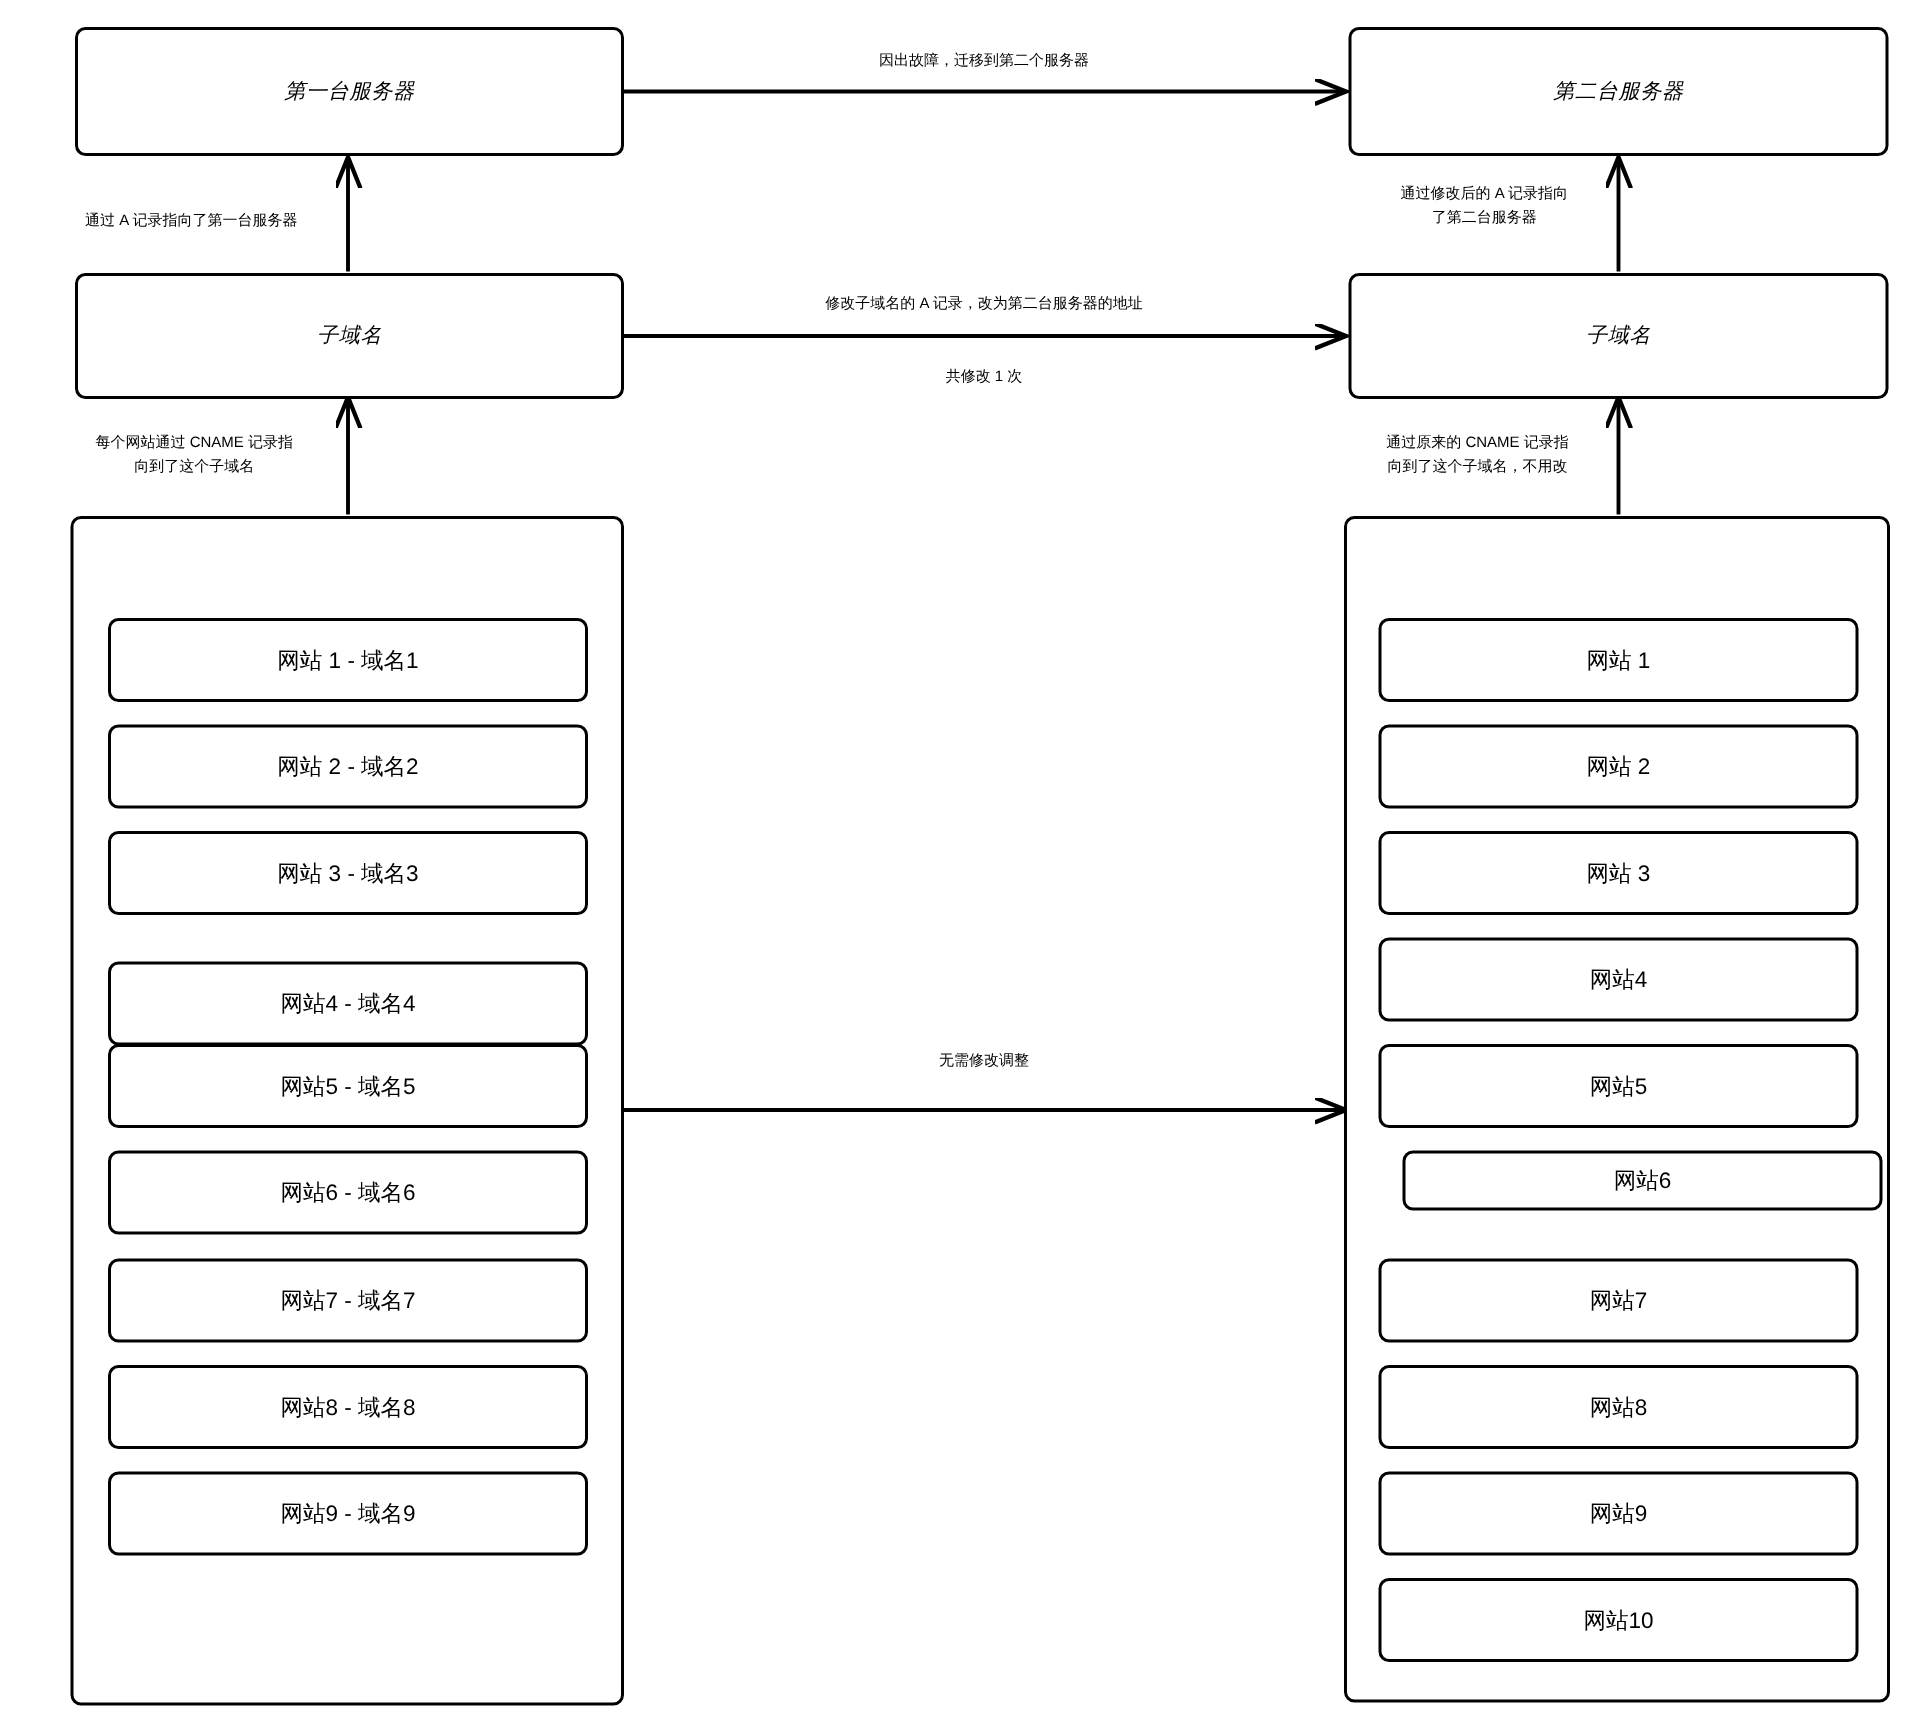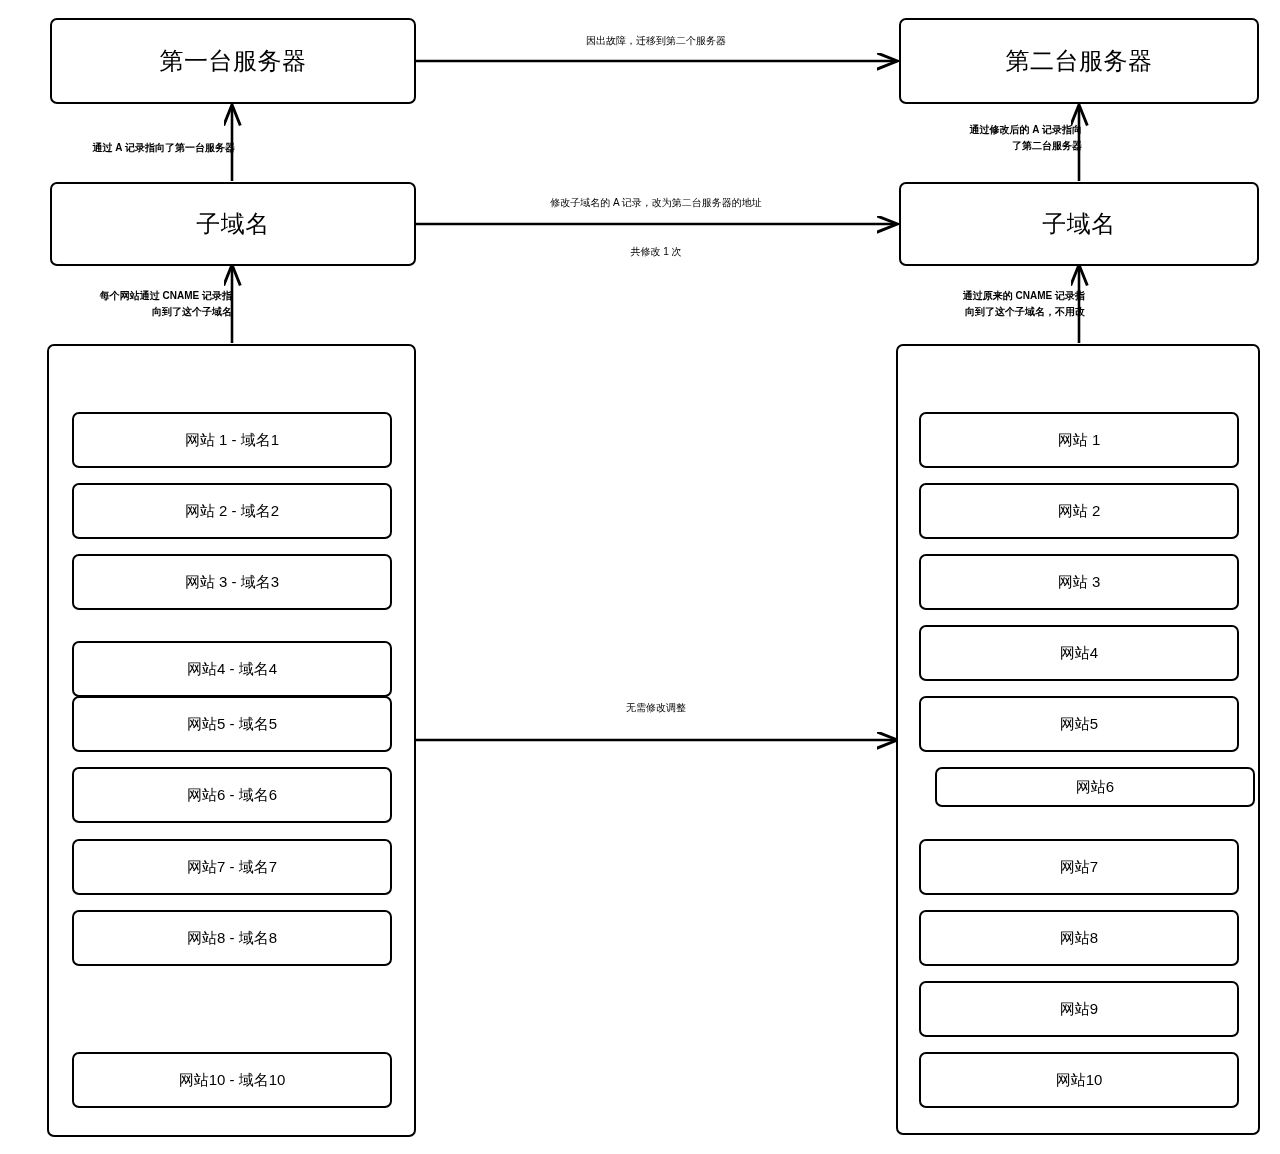--- a/index.html
+++ b/index.html
@@ -23,22 +23,23 @@
     box-sizing: border-box;
     border: 2.5px solid #000000;
     border-radius: 7px;
     background: #ffffff;
     display: flex;
     align-items: center;
     justify-content: center;
     text-align: center;
   }
   .node-big {
-    font-size: 24px;
+    font-size: 14px;
     letter-spacing: 0.5px;
+    font-style: italic;
   }
   .container-box {
     position: absolute;
     box-sizing: border-box;
     border: 2.5px solid #000000;
     border-radius: 7px;
     background: #ffffff;
   }
   .site-item {
     position: absolute;
@@ -56,22 +57,21 @@
     position: absolute;
     font-size: 10px;
     line-height: 1.55;
     color: #000000;
     white-space: pre-line;
   }
   .edge-label.center {
     text-align: center;
   }
   .edge-label.left {
-    text-align: right;
-    font-weight: bold;
+    text-align: center;
   }
   svg.lines {
     position: absolute;
     left: 0;
     top: 0;
     width: 1280px;
     height: 1154px;
     pointer-events: none;
   }
 </style>
@@ -129,22 +129,22 @@
   </div>
   <div class="site-item" style="left:72px; top:767px; width:320px; height:56px;">
     <span>网站6 - 域名6</span>
   </div>
   <div class="site-item" style="left:72px; top:839px; width:320px; height:56px;">
     <span>网站7 - 域名7</span>
   </div>
   <div class="site-item" style="left:72px; top:910px; width:320px; height:56px;">
     <span>网站8 - 域名8</span>
   </div>
-  <div class="site-item" style="left:72px; top:1052px; width:320px; height:56px;">
-    <span>网站10 - 域名10</span>
+  <div class="site-item" style="left:72px; top:981px; width:320px; height:56px;">
+    <span>网站9 - 域名9</span>
   </div>
 
   <div class="box node-big" style="left:899px; top:18px; width:360px; height:86px;">
     <span>第二台服务器</span>
   </div>
 
   <div class="box node-big" style="left:899px; top:182px; width:360px; height:84px;">
     <span>子域名</span>
   </div>
 

